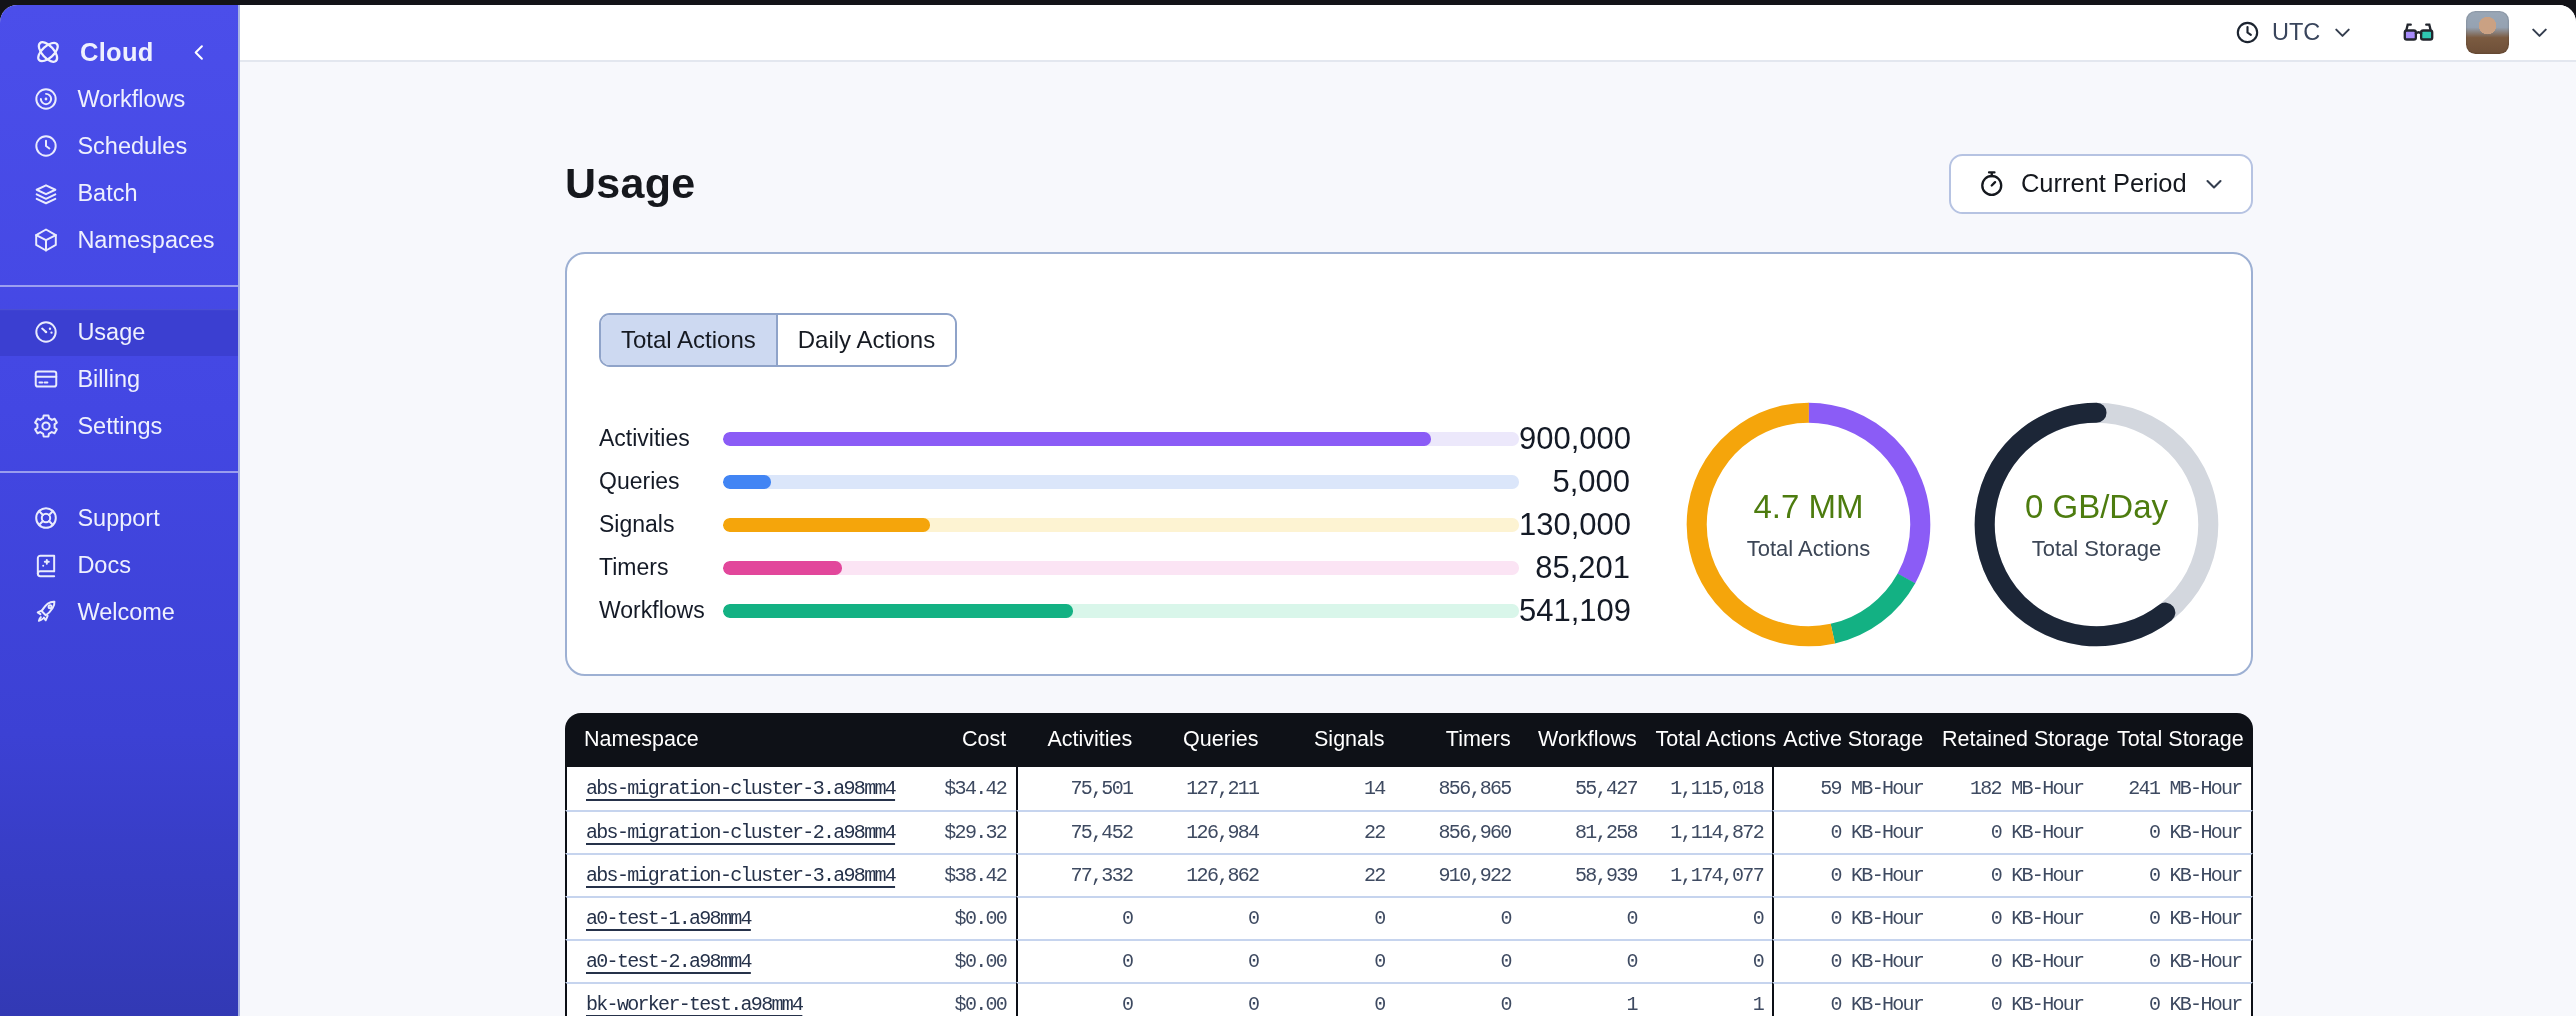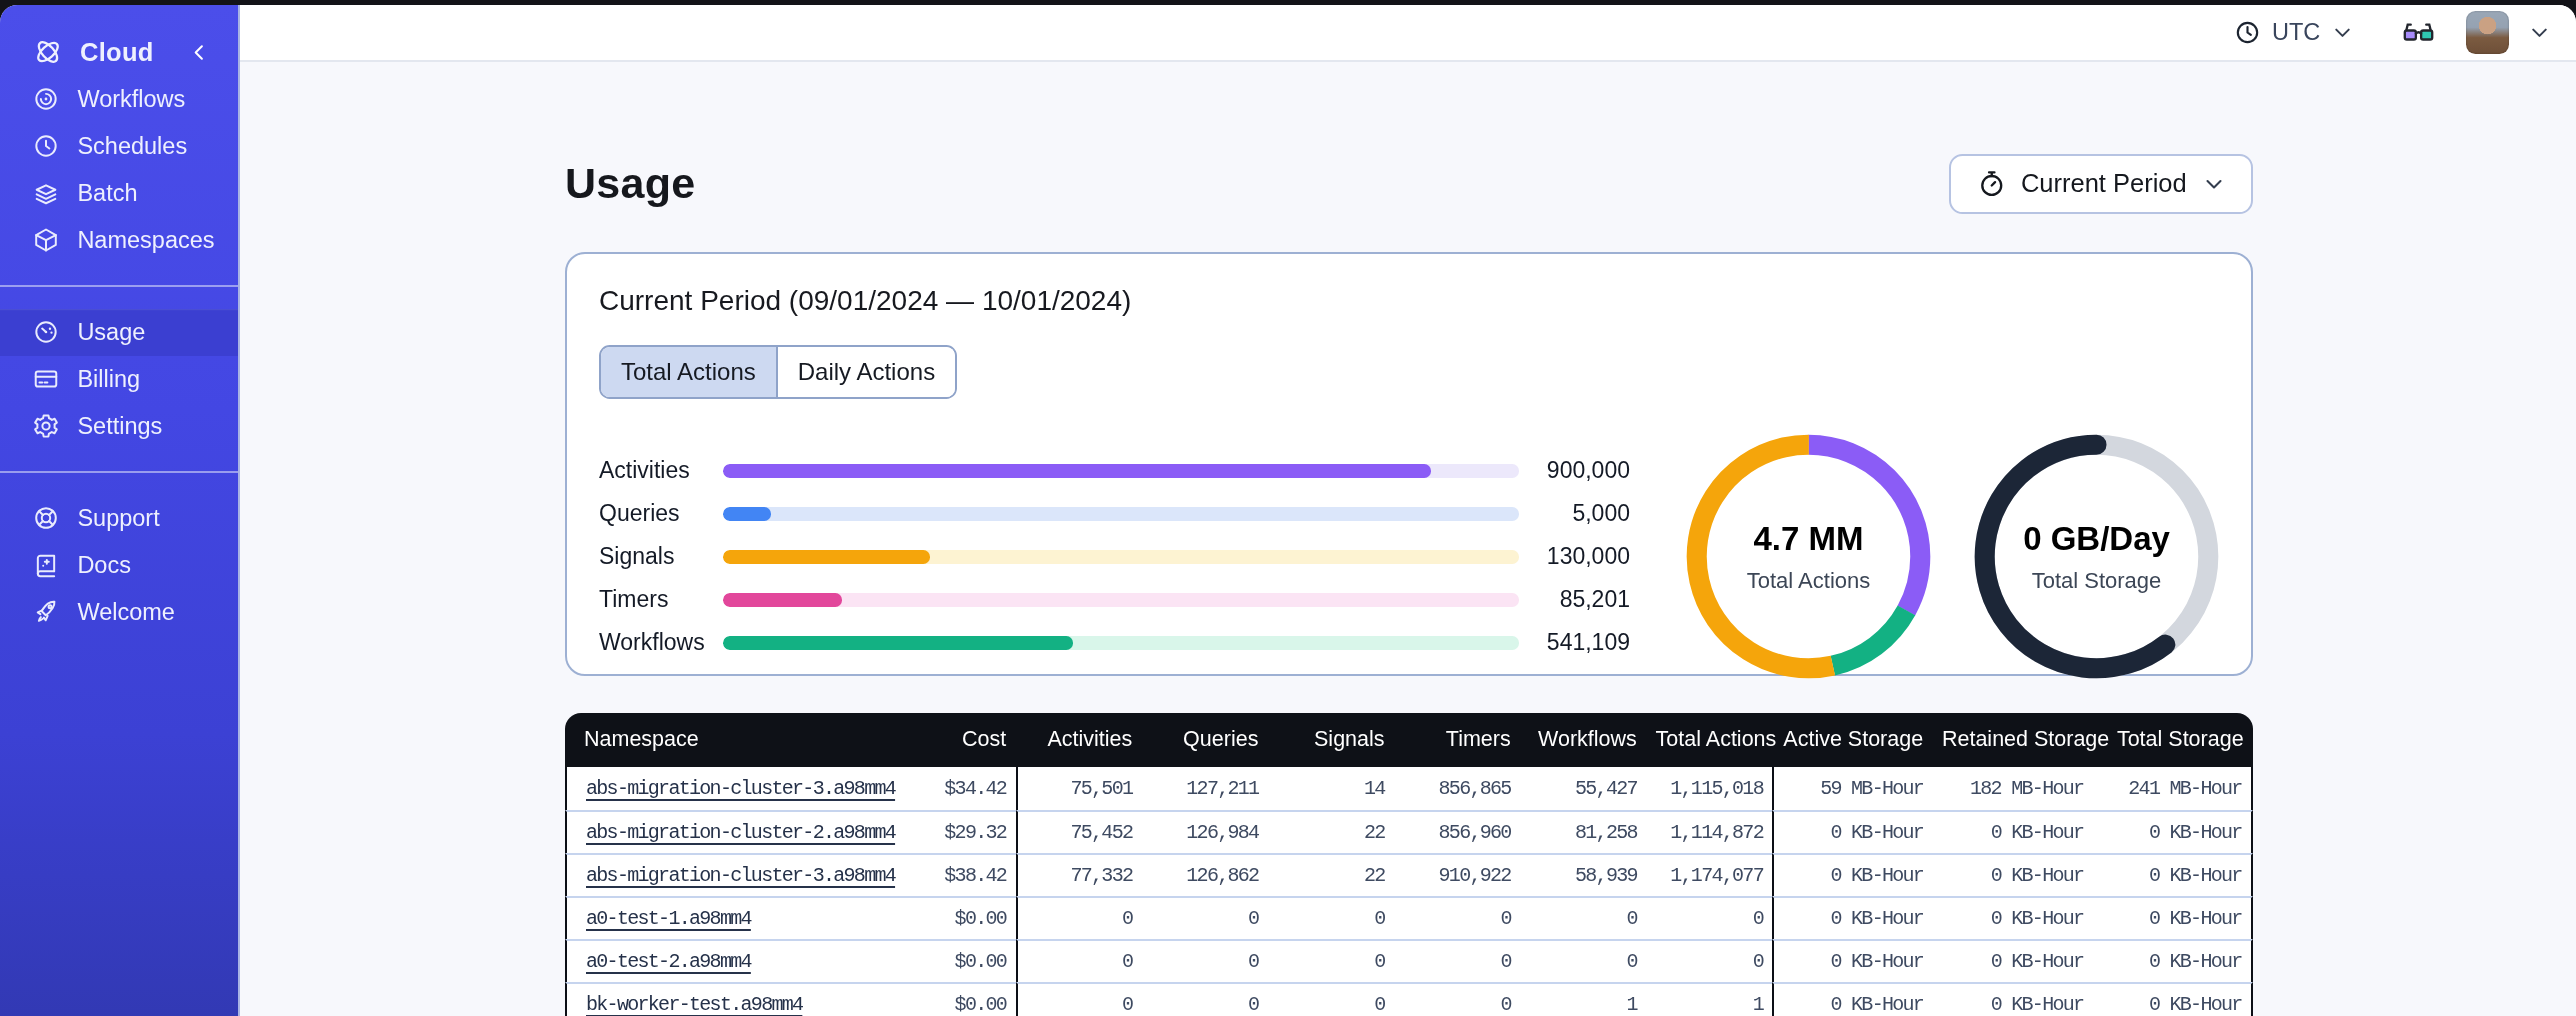--- a/index.html
+++ b/index.html
@@ -59,27 +59,27 @@
   .tab { font-size: 24px; color: #161a22; padding: 11.4px 20px; background: #fff; cursor: pointer; }
   .tab + .tab { border-left: 2px solid #8fa3c9; }
   .tab.active { background: #cdd9f1; font-weight: 500; }
 
   .chart-section { display: flex; align-items: center; margin-top: 35px; }
   .bars-block { flex: 1; min-width: 0; }
   .bar-row { display: flex; align-items: center; height: 43px; }
   .bar-label { width: 124px; font-size: 23px; color: #141a26; flex: none; }
   .bar-track { flex: 1; height: 13.4px; border-radius: 6.7px; position: relative; overflow: hidden; }
   .bar-fill { position: absolute; left: 0; top: 0; bottom: 0; border-radius: 6.7px; }
-  .bar-value { width: 111px; flex: none; text-align: right; font-size: 23px; color: #141a26; }
+  .bar-value { width: 111px; flex: none; text-align: right; font-size: 31px; color: #141a26; }
 
   .donuts { display: flex; gap: 43px; margin-left: 56px; flex: none; }
   .donut { width: 245px; height: 245px; position: relative; }
   .donut svg { position: absolute; inset: 0; }
   .donut-center { position: absolute; inset: 0; display: flex; flex-direction: column; align-items: center; justify-content: center; }
-  .donut-value { font-size: 33px; font-weight: 700; color: #000000; }
+  .donut-value { font-size: 33px; font-weight: 400; color: #4d7c0f; }
   .donut-label { font-size: 22px; color: #3c4656; margin-top: 9.4px; }
 
   
   .usage-table-wrap { margin-top: 37px; }
   table { width: 1688px; border-collapse: separate; border-spacing: 0; table-layout: fixed; }
   thead th { background: #0e1117; color: #fff; font-size: 21.5px; font-weight: 500; height: 54px;
              padding: 0 9.4px; white-space: nowrap; }
   thead th:first-child { border-top-left-radius: 16px; padding-left: 19px; text-align: left; }
   thead th:last-child { border-top-right-radius: 16px; }
   thead th { text-align: right; }
@@ -267,21 +267,20 @@
         <span class="period-label">Current Period</span>
         <span class="chev">
           <svg viewBox="0 0 24 24" fill="none" stroke="currentColor" stroke-width="2.1" stroke-linecap="round" stroke-linejoin="round">
             <path d="M5.5 9 12 15.5 18.5 9"></path>
           </svg>
         </span>
       </div>
     </div>
 
     <section class="panel">
-      <div class="panel-title">Current Period (09/01/2024 — 10/01/2024)</div>
       <div class="tabs">
           <div class="tab active">Total Actions</div>
           <div class="tab">Daily Actions</div>
         </div>
       <div class="chart-section">
         <div class="bars-block">
             <div class="bar-row">
               <span class="bar-label">Activities</span>
               <div class="bar-track" style="background: rgb(236, 232, 251);">
                 <div class="bar-fill" style="width: 89%; background: rgb(139, 92, 246);"></div>

